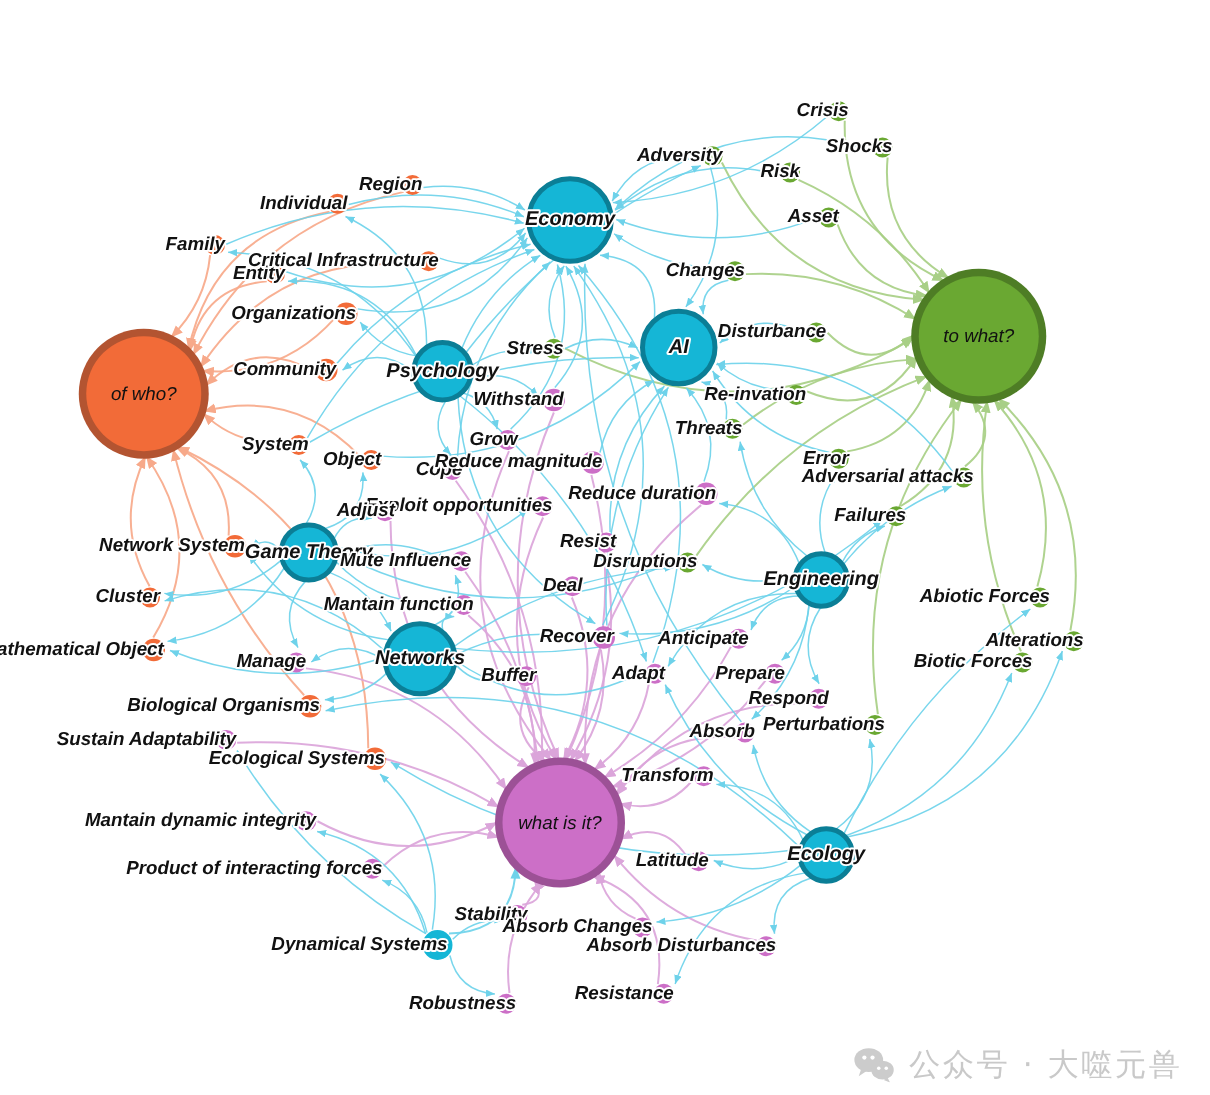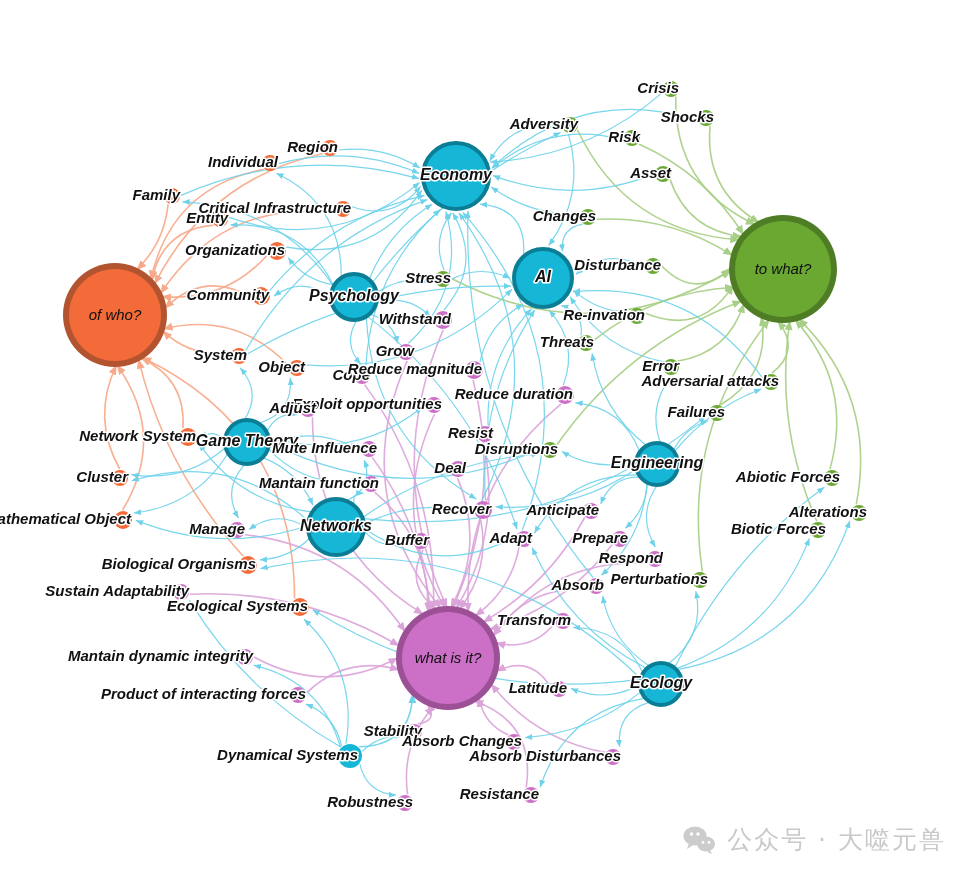--- a/index.html
+++ b/index.html
@@ -41,21 +41,21 @@
     font-style: italic;
     font-weight: normal;
     fill: #111111;
     stroke: none;
     text-anchor: middle;
     dominant-baseline: middle;
   }
   .watermark {
     position: absolute;
     right: 22px;
-    bottom: 20px;
+    bottom: 8px;
     display: flex;
     align-items: center;
     gap: 10px;
     color: #c9c9c9;
     font-size: 25px;
     letter-spacing: 2px;
     font-family: "DejaVu Sans", sans-serif;
     user-select: none;
   }
   .watermark .wm-icon { display: block; }

